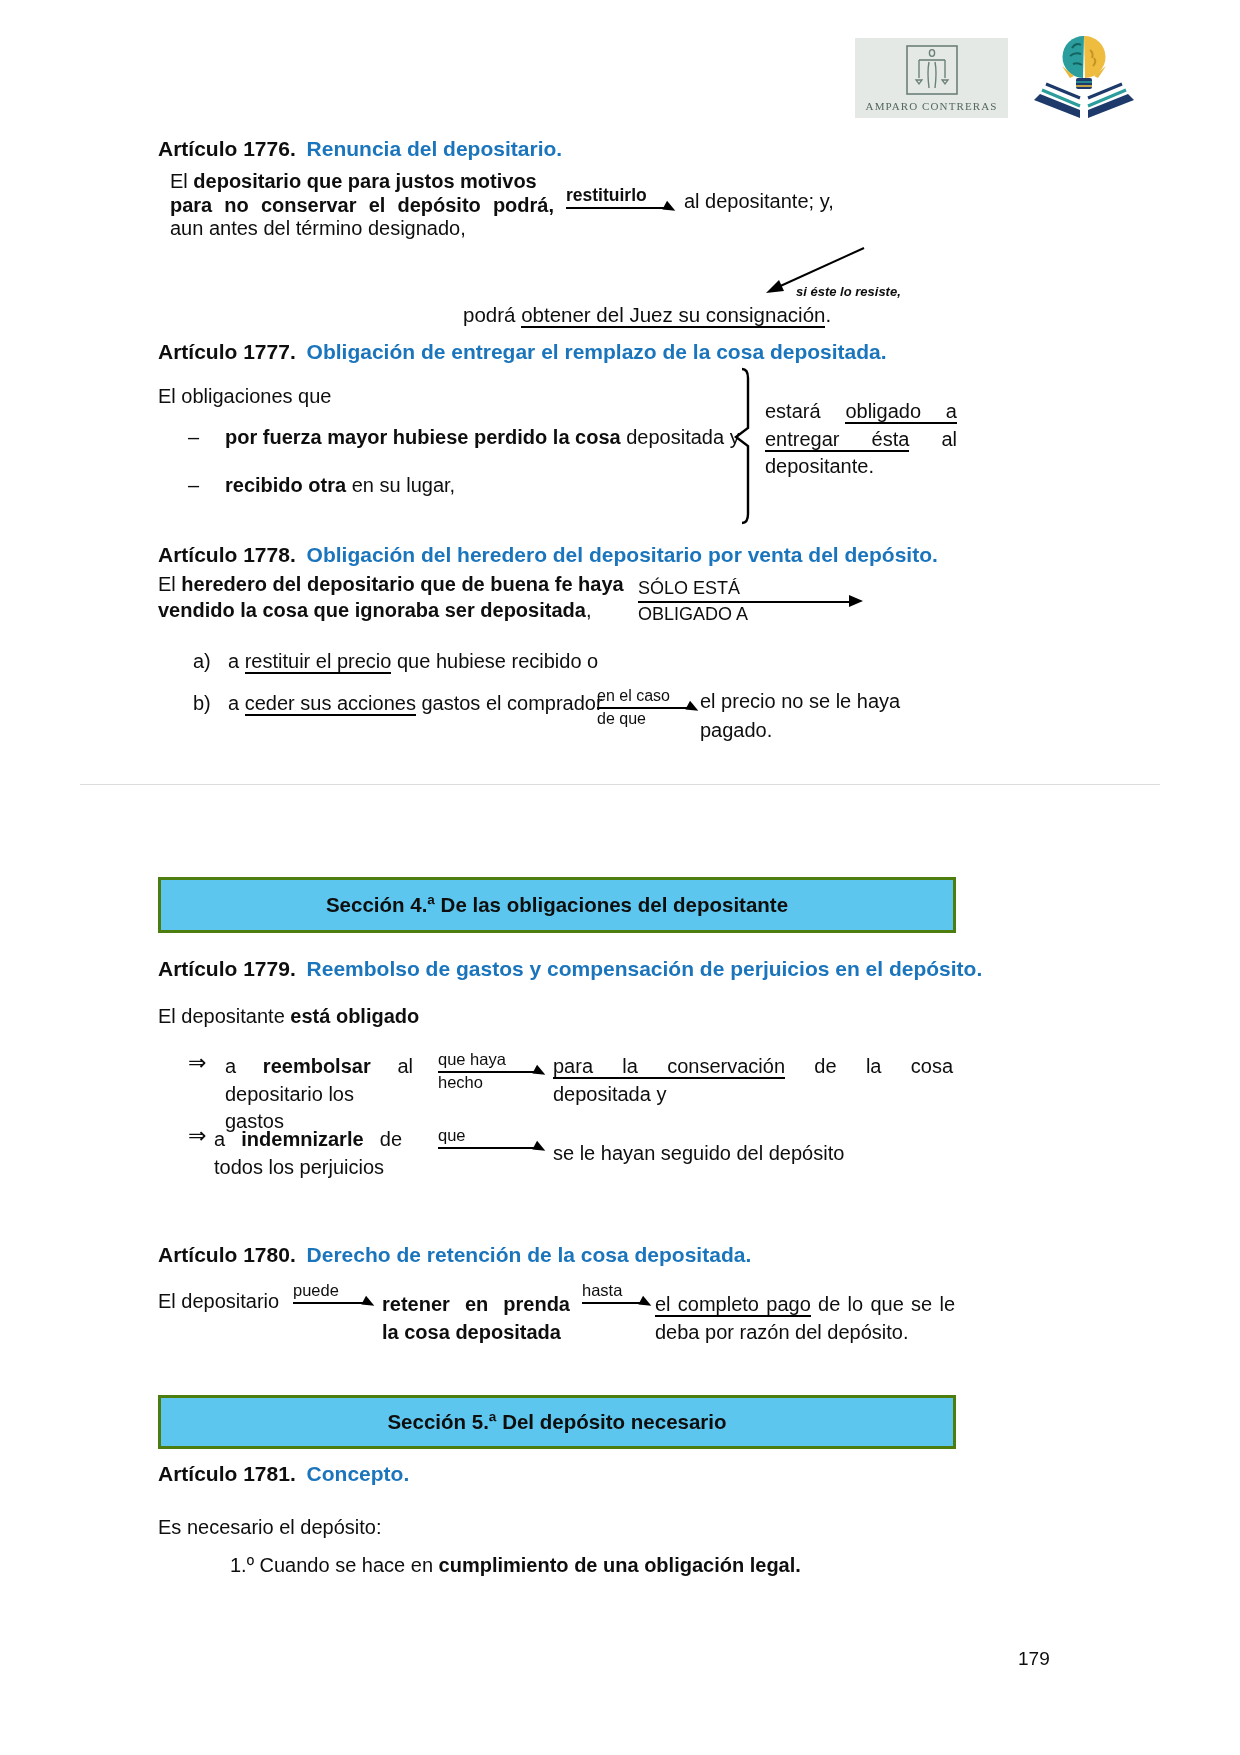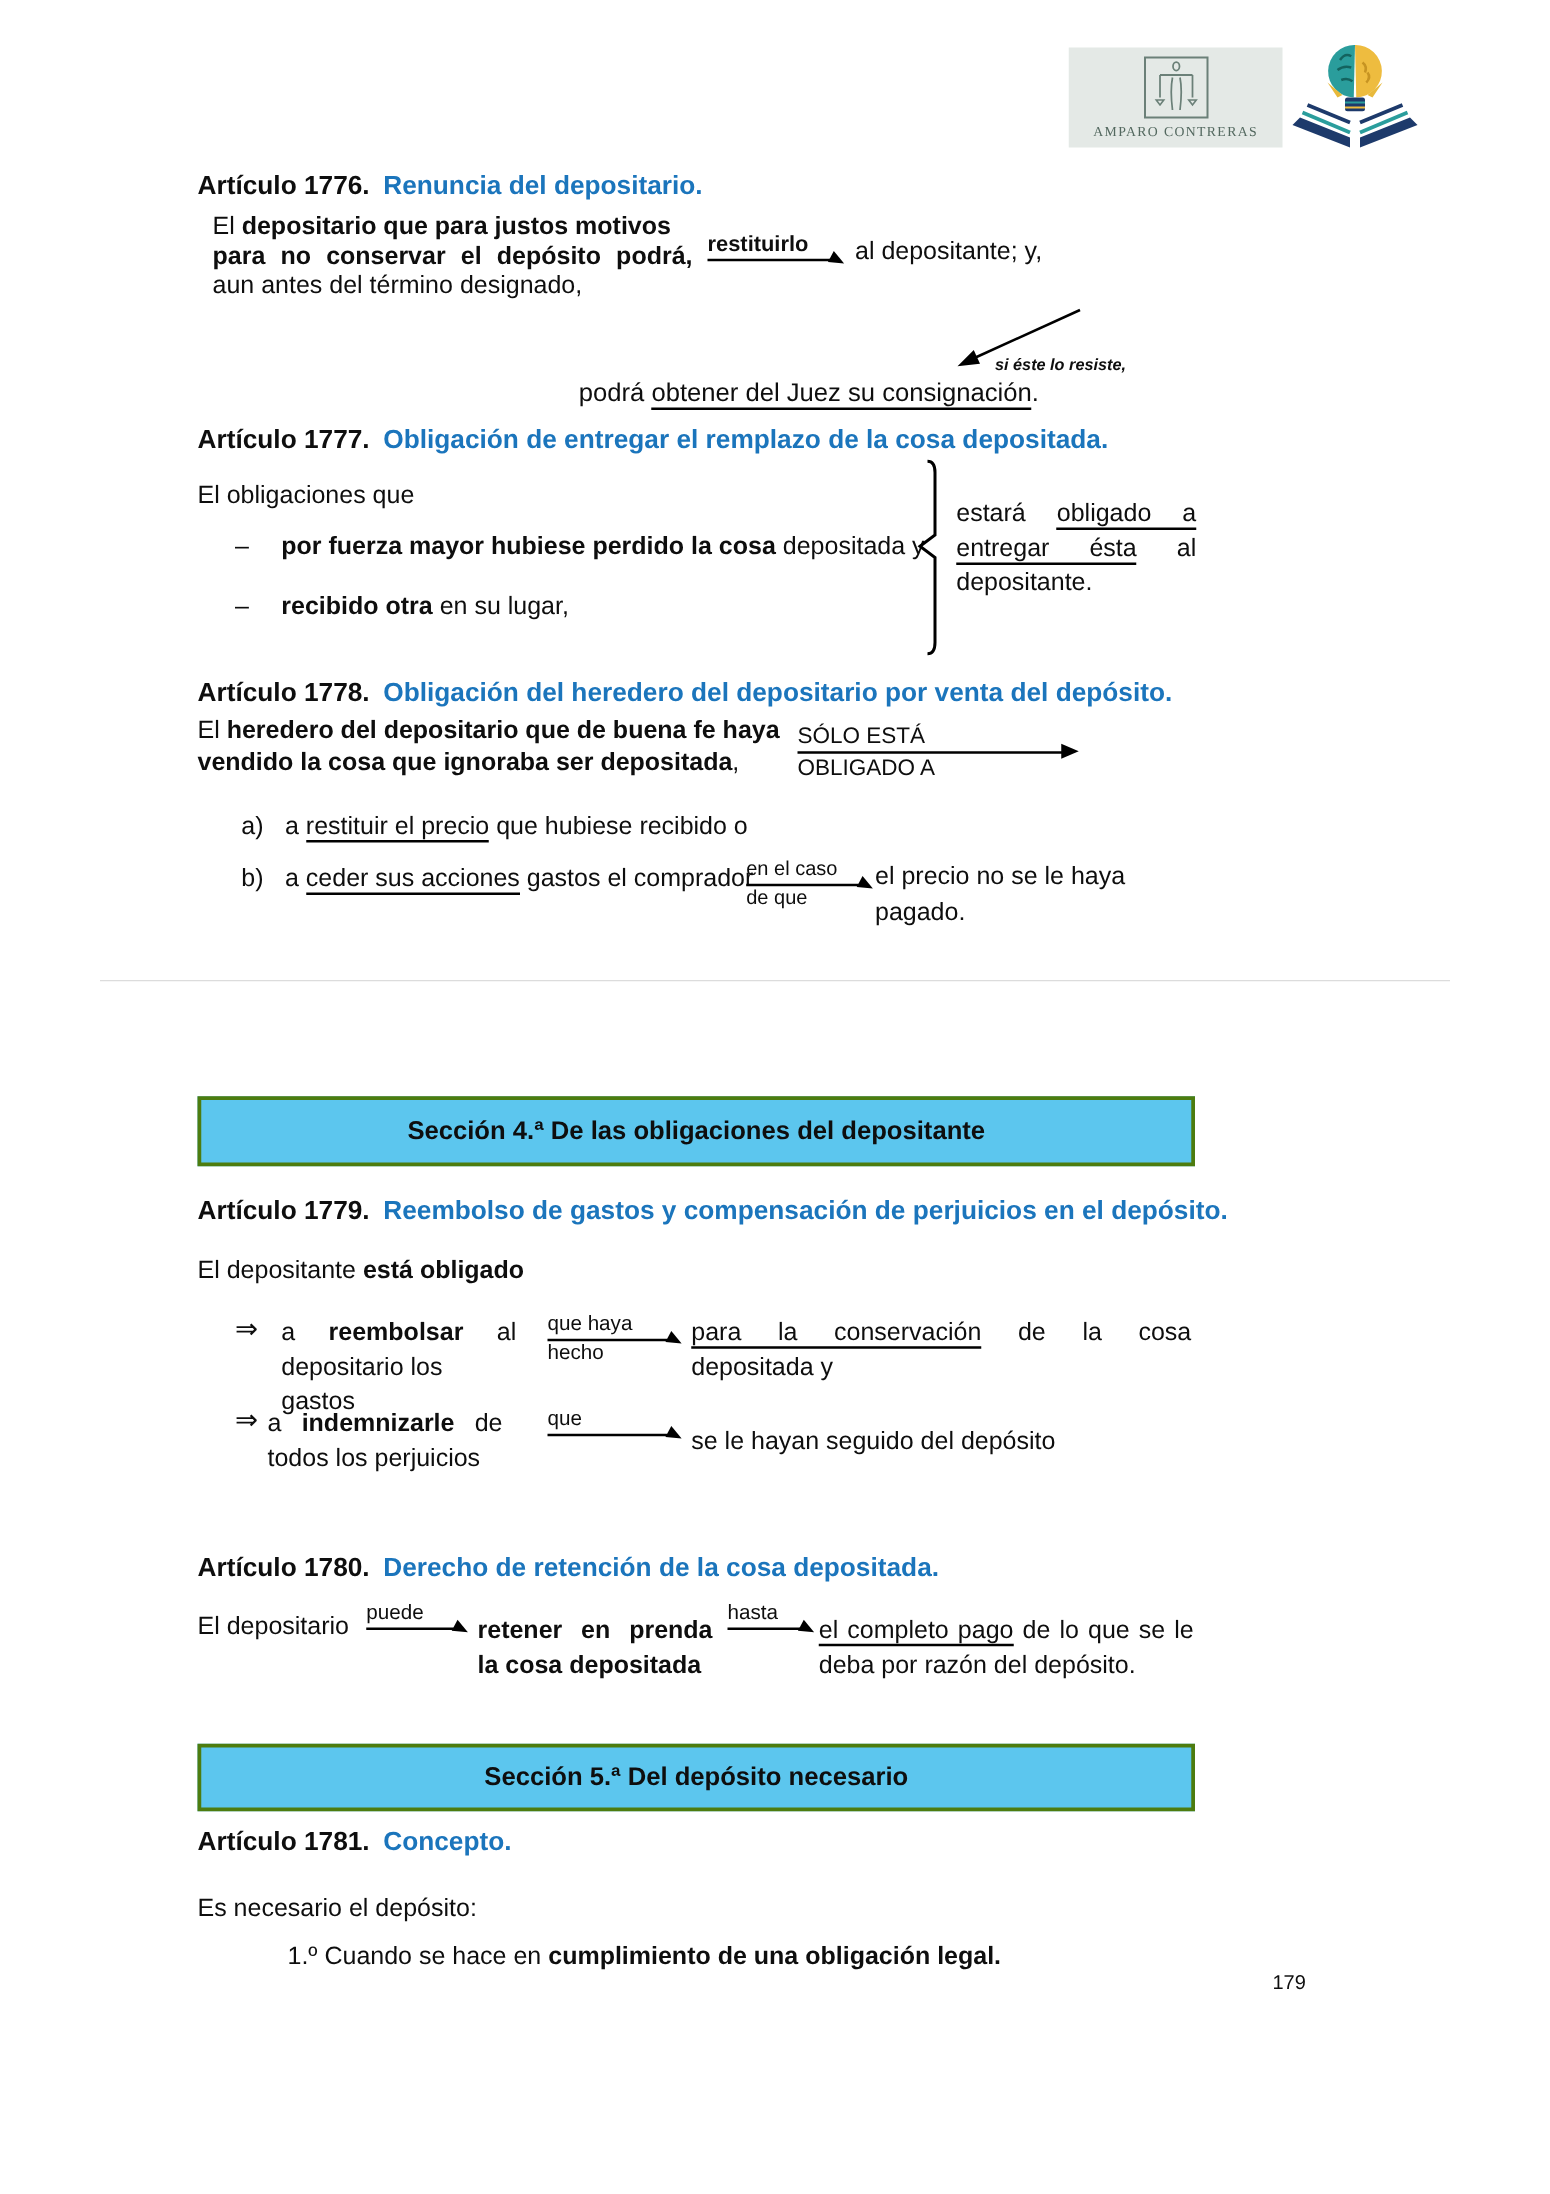--- a/index.html
+++ b/index.html
@@ -18,25 +18,25 @@
   .arw .bot{display:block;white-space:nowrap;}
   .arw .ln{display:block;height:0;border-bottom:2px solid #000;position:relative;margin-top:2px;}
   .arw .ln i{position:absolute;display:block;width:0;height:0;right:-12px;top:-4px;
              border-left:12px solid #000;border-top:5px solid transparent;border-bottom:5px solid transparent;
              transform:rotate(28deg);}
   .arw .ln.flat i{transform:rotate(0deg);top:-6px;right:-13px;border-left-width:14px;border-top-width:6px;border-bottom-width:6px;}
   .cond{position:absolute;font-weight:bold;font-style:italic;font-size:13px;white-space:nowrap;margin-top:28px;}
   .band{position:absolute;left:158px;width:792px;height:50px;background:#5cc6ee;border:3px solid #4d7c0f;
         display:flex;align-items:center;justify-content:center;font-weight:bold;font-size:20.5px;}
   .faint{position:absolute;left:80px;top:784px;width:1080px;height:1px;background:#dcdcdc;}
-  .amparo{position:absolute;left:855px;top:38px;width:171px;height:80px;background:#e4e9e6;
+  .amparo{position:absolute;left:855px;top:38px;width:153px;height:80px;background:#e4e9e6;
           display:flex;flex-direction:column;align-items:center;justify-content:flex-start;padding-top:6px;box-sizing:border-box;}
   .amparo-txt{font-family:"Liberation Serif","DejaVu Serif",serif;font-size:11px;letter-spacing:1.1px;
               color:#53685f;margin-top:4px;white-space:nowrap;}
-  .pagenum{position:absolute;left:1018px;top:1578px;font-size:16px;text-align:center;}
+  .pagenum{position:absolute;left:1018px;top:1648px;font-size:19px;text-align:center;}
   svg{display:block;}
 </style>
 </head>
 <body>
 
 <div class="page">
 
   <div class="faint"></div>
 
   <div class="amparo">

